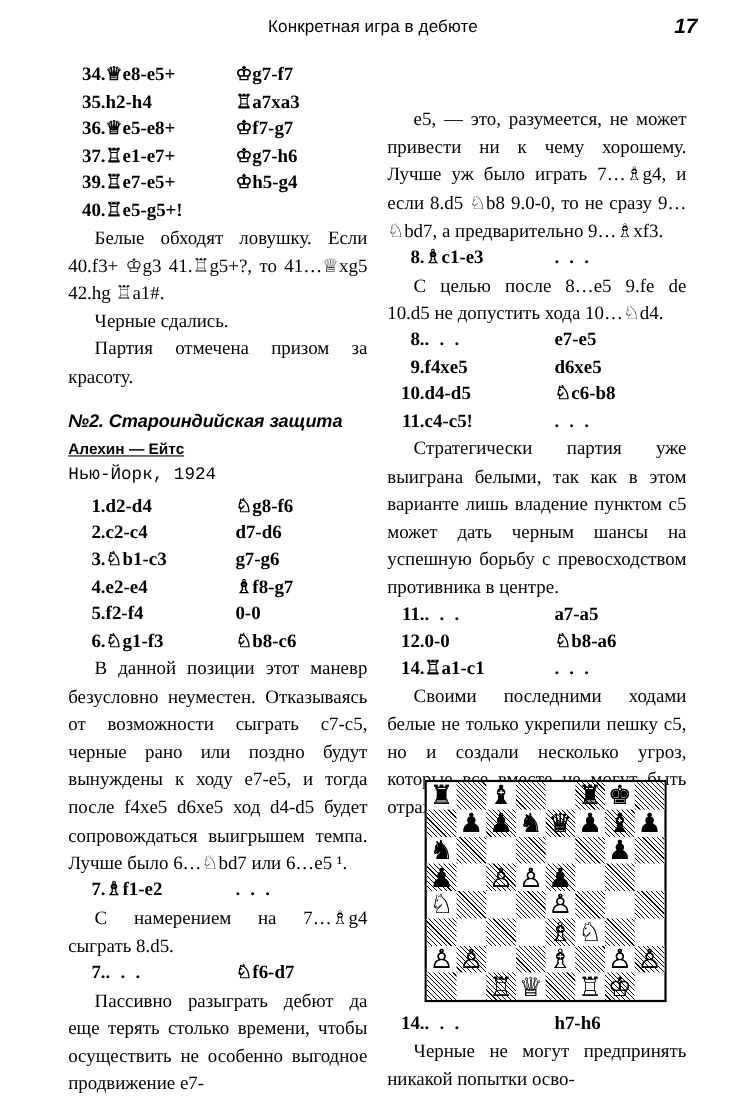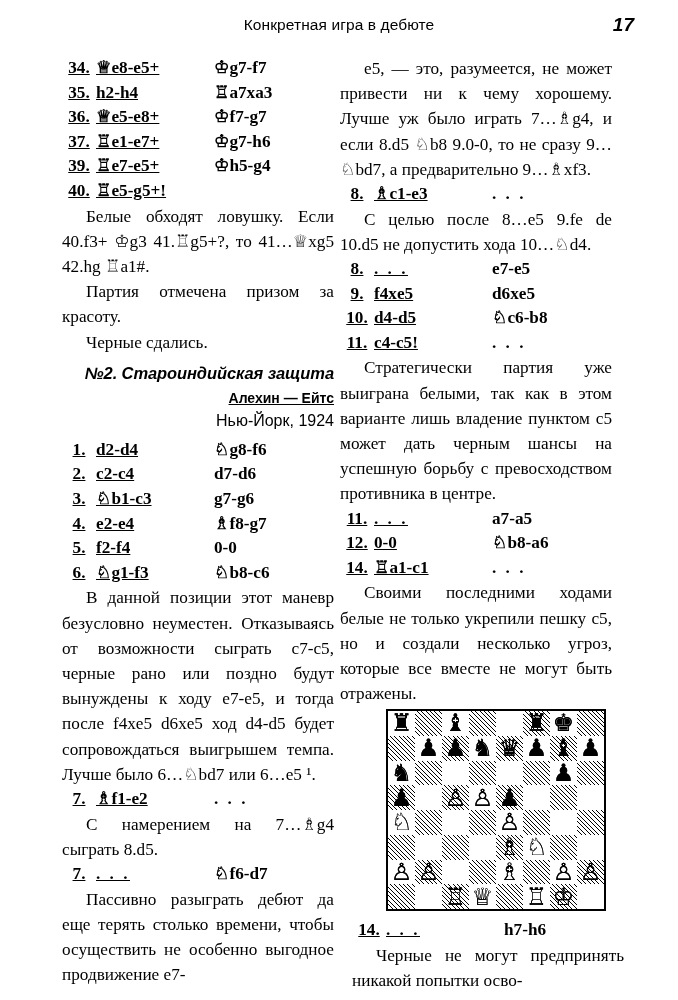--- a/index.html
+++ b/index.html
@@ -24,54 +24,54 @@
   }
   .runhead-folio{
     position:absolute;right:44px;top:-2px;
     font-family:"Liberation Sans","DejaVu Sans",sans-serif;
     font-size:19px;font-weight:bold;font-style:italic;
   }
 
   
   .col{position:absolute;top:56px;width:272px;}
   .col-left{left:62px;}
-  .col-right{left:340px;}
+  .col-right{left:352px;margin-top:40px;}
 
   p{margin:0;}
   .para{
     text-align:justify;
     text-indent:24px;
     font-size:17.2px;
     line-height:25.2px;
     hyphens:manual;
   }
 
   
   .moves{
     width:100%;
     border-collapse:collapse;
     font-size:17.2px;
     font-weight:bold;
     line-height:24.6px;
   }
   .moves td{padding:0;vertical-align:baseline;}
-  .mv-no{width:34px;text-align:center;padding-left:18px;white-space:nowrap;text-decoration:underline;}
-  .mv-w{width:118px;white-space:nowrap;text-decoration:underline;}
+  .mv-no{width:34px;text-align:right;padding-left:18px;white-space:nowrap;}
+  .mv-w{width:118px;white-space:nowrap;}
   .mv-b{white-space:nowrap;}
   .dots{letter-spacing:2.5px;}
 
   
   .gamehead{
     font-family:"Liberation Sans","DejaVu Sans",sans-serif;
-    text-align:right;
-    margin-top:9px;
+    text-align:left;
+    margin-top:19px;
   }
   .gh-open{font-size:16.5px;font-style:italic;font-weight:bold;letter-spacing:-.1px;}
   .gh-players{font-size:14px;font-weight:bold;margin-top:7px;text-decoration:underline;}
-  .gh-place{font-size:16px;margin-top:6px;}
+  .gh-place{font-size:16px;margin-top:6px;font-family:Liberation Mono, monospace;}
 
   
   .board-wrap{
     position:absolute;left:380px;top:703px;
     width:230px;height:212px;
   }
   .board{
     position:absolute;left:6px;top:6px;
     width:216px;height:198px;
     border:2px solid #000;
@@ -148,22 +148,22 @@
           </tr>
           <tr>
             <td class="mv-no">40.</td>
             <td class="mv-w">♖e5-g5+!</td>
             <td class="mv-b"></td>
           </tr>
         </tbody>
     </table>
 
     <p class="para">Белые обходят ловушку. Если 40.f3+ ♔g3 41.♖g5+?, то 41…♕xg5 42.hg ♖a1#.</p>
+    <p class="para">Черные сдались.</p>
     <p class="para">Партия отмечена призом за красоту.</p>
-    <p class="para">Черные сдались.</p>
 
     <div class="gamehead">
       <div class="gh-open">№2. Староиндийская защита</div>
       <div class="gh-players">Алехин — Ейтс</div>
       <div class="gh-place">Нью-Йорк, 1924</div>
     </div>
 
     <div class="spacer8"></div>
 
     <table class="moves">

